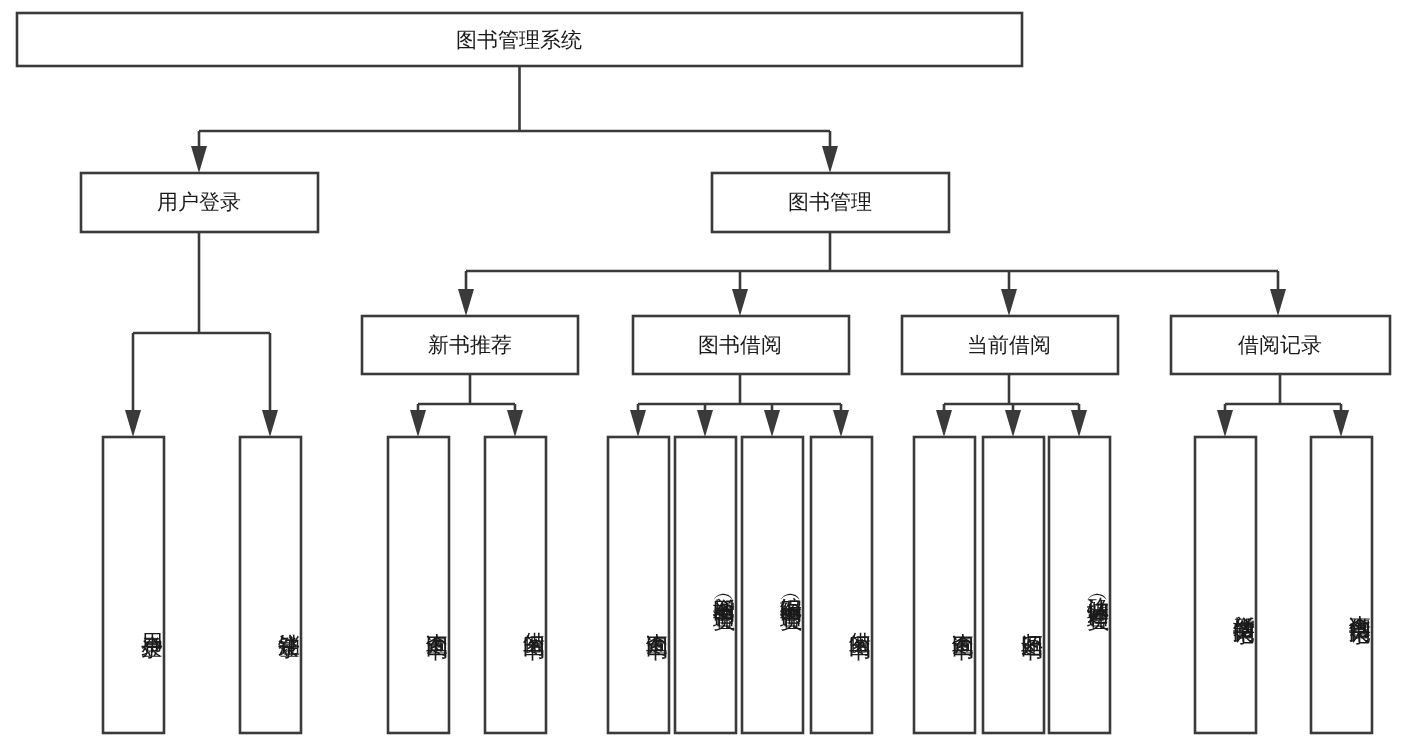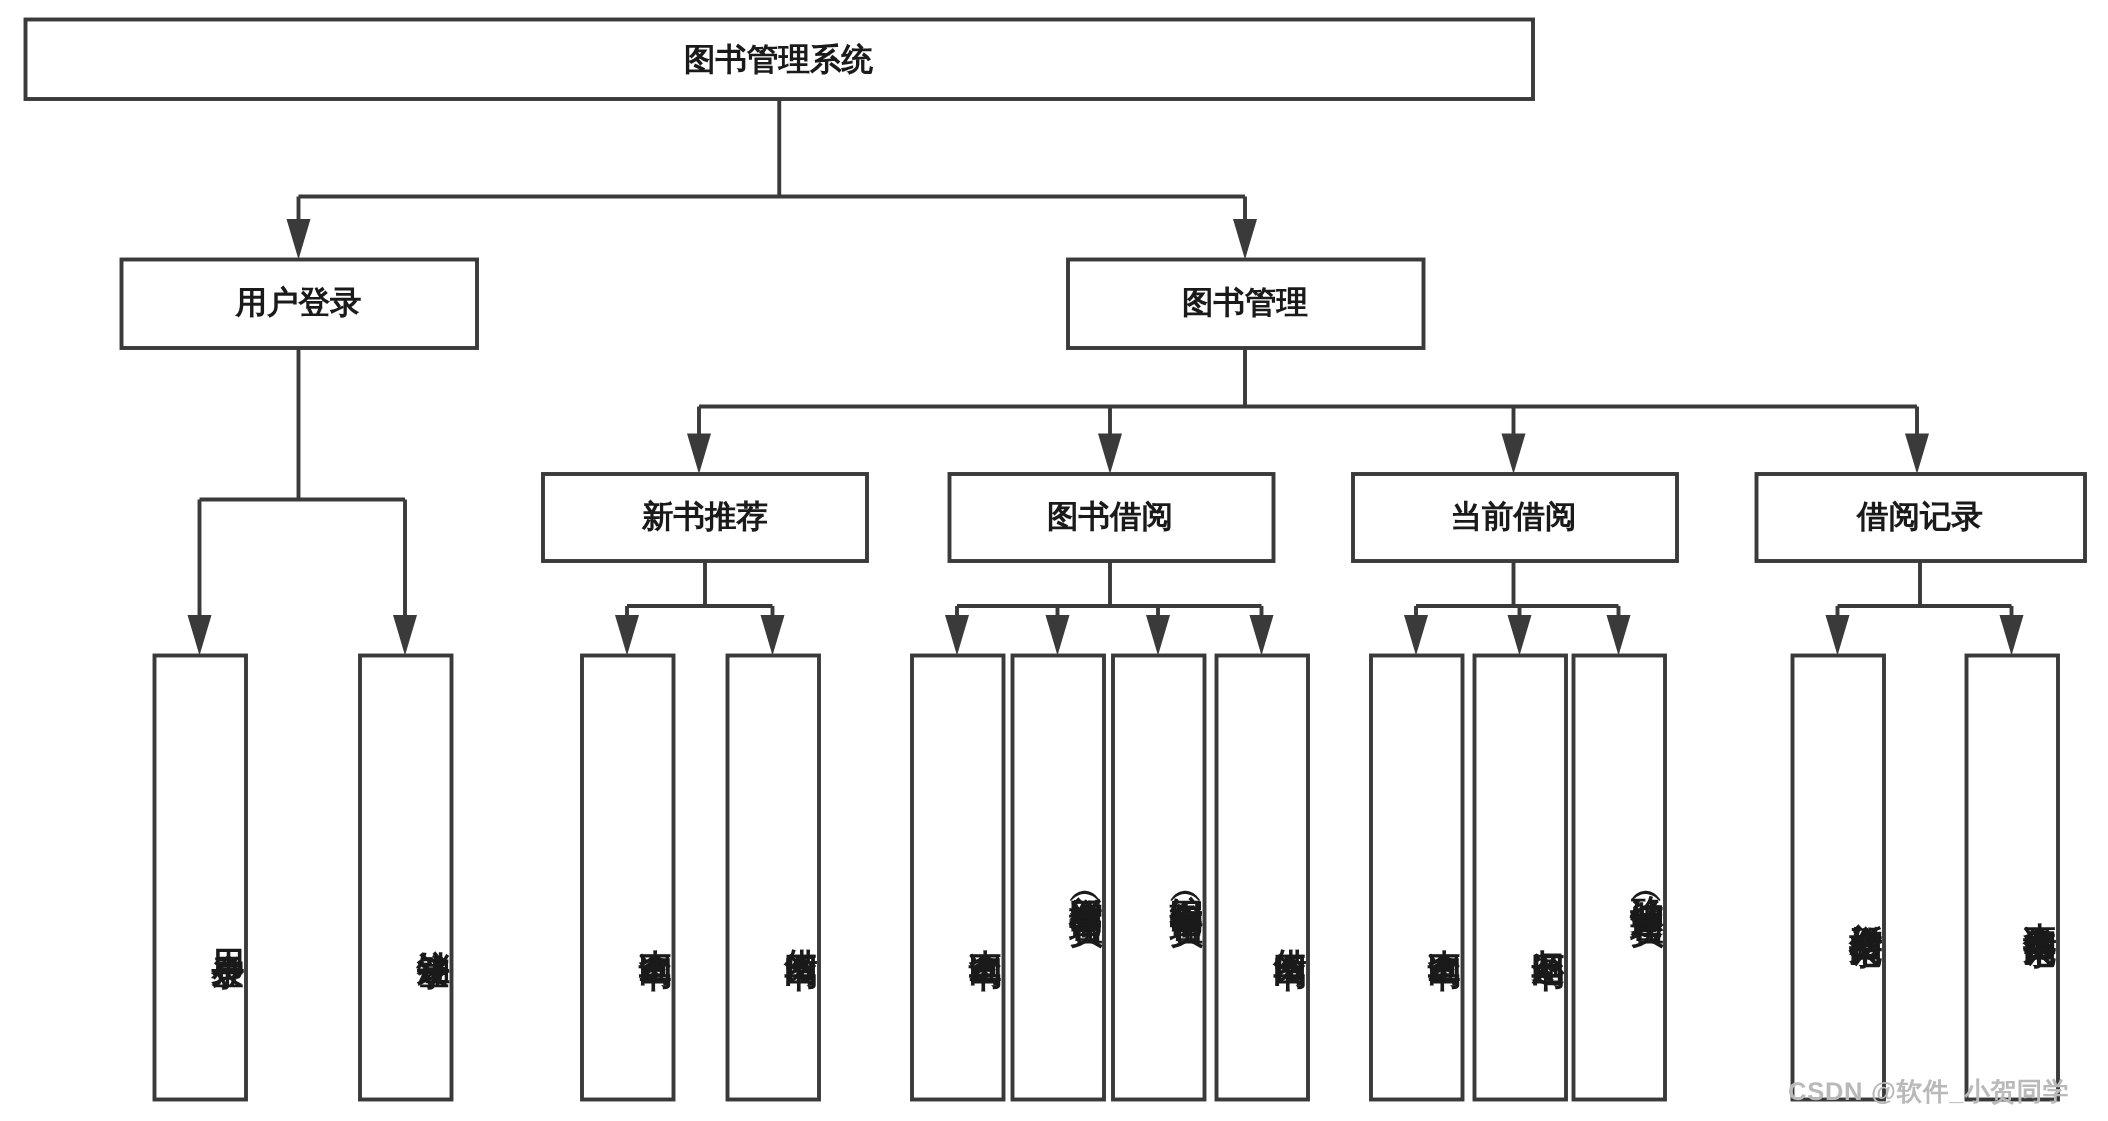--- a/index.html
+++ b/index.html
@@ -9,21 +9,20 @@
   }
   body {
     font-family: "Liberation Sans", "DejaVu Sans", sans-serif;
   }
   #diagram-root {
     position: relative;
     width: 1405px;
     height: 747px;
     background: #ffffff;
     overflow: hidden;
-    font-weight: bold;
   }
   svg.diagram-canvas {
     position: absolute;
     top: 0;
     left: 0;
     width: 1405px;
     height: 747px;
     display: block;
   }
   .node-box {
@@ -204,15 +203,14 @@
   <div class="node-label-v" style="left:742px; top:443px; width:61px; height:290px;">编辑图书（管理员）</div>
   <div class="node-label-v" style="left:811px; top:505px; width:61px; height:228px;">借阅图书</div>
 
   <div class="node-label-v" style="left:914px; top:505px; width:61px; height:228px;">查询图书</div>
   <div class="node-label-v" style="left:983px; top:505px; width:61px; height:228px;">归还图书</div>
   <div class="node-label-v" style="left:1049px; top:443px; width:61px; height:290px;">确认归还（管理员）</div>
 
   <div class="node-label-v" style="left:1195px; top:472px; width:61px; height:261px;">新增借阅记录</div>
   <div class="node-label-v" style="left:1311px; top:472px; width:61px; height:261px;">查询借阅记录</div>
 
-  <div class="watermark" style="left:1192px; top:716px;">CSDN @软件_小贺同学</div>
 
 </div>
 
 </body></html>

